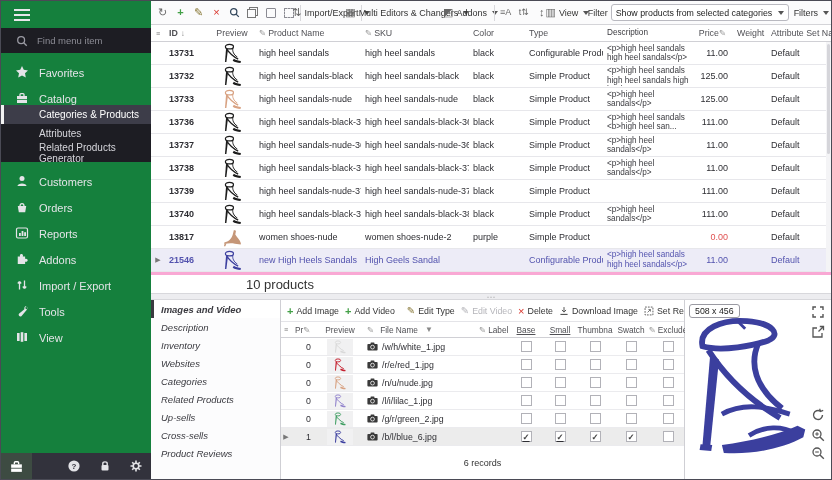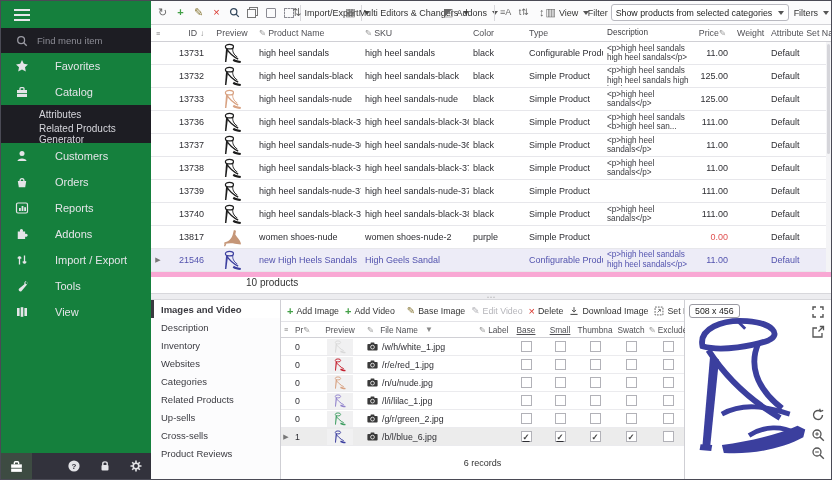--- a/index.html
+++ b/index.html
@@ -8,21 +8,21 @@
 
   
   .sidebar { position:absolute; left:0; top:0; width:150px; height:100%; background:#15803d; color:#e4e4e8; display:flex; flex-direction:column; }
   .burger { height:27px; display:flex; align-items:center; padding-left:13px; cursor:pointer; }
   .burger .bars { display:flex; flex-direction:column; gap:3px; }
   .burger .bars span { display:block; width:16px; height:2px; background:#e8e8ec; }
   .side-search { height:25px; background:#1d1d23; display:flex; align-items:center; gap:8px; padding-left:13px; }
   .side-search input { background:transparent; border:none; outline:none; color:#9b9ba4; font-size:9.5px; width:100px; }
   .side-search input::placeholder { color:#8b8b94; }
   .snav { flex:1; overflow:hidden; }
-  .sitem { height:26px; display:flex; align-items:center; gap:26px; padding-left:13px; font-size:11px; cursor:pointer; }
+  .sitem { height:26px; display:flex; align-items:flex-end; gap:10px; padding-left:13px; font-size:11px; cursor:pointer; }
   .subwrap { background:#1d1d23; }
   .sub { height:19px; display:flex; align-items:center; padding-left:38px; font-size:10px; color:#d6d6dc; cursor:pointer; position:relative; }
   .sub.active { background:#3d3d49; color:#fff; }
   .sub.active::before { content:""; position:absolute; left:0; top:0; bottom:0; width:3px; background:#f2f2f2; }
   .sicon { width:15px; height:15px; flex:0 0 15px; display:flex; align-items:center; justify-content:center; }
   .sicon svg { display:block; }
   .side-bottom { height:26px; background:#32323c; display:flex; align-items:stretch; }
   .sb-cell { width:37px; display:flex; align-items:center; justify-content:center; cursor:pointer; }
   .sb-cell.first { background:#3d4b42; }
 
@@ -48,55 +48,55 @@
   .copy-icon::after { left:0; bottom:0; }
 
   
   .grid-hdr { height:17px; flex:0 0 17px; display:flex; align-items:center; border-bottom:1px solid #d0d0d5; font-size:8.8px; color:#505055; }
   .grid-rows { flex:0 0 230px; position:relative; }
   .grow { height:23px; display:flex; align-items:center; border-bottom:1px solid #e7e7eb; font-size:9px; color:#2e2e33; cursor:pointer; }
   .grow.sel { background:#edecf7; color:#5353ae; }
   .grow.sel .c-desc, .grow.sel .c-price { color:#5353ae; }
   .cell { overflow:hidden; white-space:nowrap; padding-left:4px; }
   .c-h   { flex:0 0 14px; padding:0; display:flex; justify-content:center; font-size:7px; color:#777; }
-  .c-id  { flex:0 0 44px; text-align:right; padding-right:5px; }
+  .c-id  { flex:0 0 44px; text-align:left; padding-right:5px;font-weight:bold; }
   .c-prev{ flex:0 0 46px; display:flex; justify-content:center; padding:0; }
   .c-name{ flex:0 0 106px; }
   .c-sku { flex:0 0 108px; }
   .c-col { flex:0 0 56px; }
   .c-type{ flex:0 0 78px; }
   .c-desc{ flex:0 0 88px; white-space:normal; font-size:8.2px; line-height:9.5px; max-height:20px; color:#3a3a3f; }
   .c-price{ flex:0 0 42px; text-align:right; padding-right:5px; }
   .c-weight{ flex:0 0 34px; }
   .c-attr{ flex:1; }
   .hdr-pencil { color:#999; font-size:8.5px; margin-right:2px; }
   .sort-arrow { color:#888; font-size:8px; margin-left:3px; }
   .price-red { color:#e05252 !important; }
   .vscroll { position:absolute; right:0; top:0; width:5px; height:230px; background:#f4f4f6; }
   .vscroll .thumb { position:absolute; top:2px; left:1px; width:3px; height:110px; background:#d5d5da; border-radius:2px; }
 
-  .statusbar { height:21px; flex:0 0 21px; border-top:5px solid #f9a8d4; display:flex; align-items:flex-start; padding-left:95px; font-size:10px; color:#333; margin-top:auto; }
+  .statusbar { height:21px; flex:0 0 21px; border-top:3px solid #f9a8d4; display:flex; align-items:center; padding-left:95px; font-size:13px; color:#333; margin-top:auto; }
   .splitter { height:7px; flex:0 0 7px; background:#ededf0; border-top:1px solid #d8d8dc; border-bottom:1px solid #d8d8dc; display:flex; align-items:center; justify-content:center; color:#999; font-size:9px; line-height:0; cursor:row-resize; }
 
   
   .bottom { flex:1; display:flex; min-height:0; }
-  .tabs { width:130px; flex:0 0 130px; border-right:1px solid #cfcfd4; background:#fcfcfd; overflow:hidden; }
+  .tabs { width:130px; flex:0 0 130px; border-right:1px solid #cfcfd4; background:#fcfcfd; overflow:hidden;font-style:italic; }
   .tab { height:18px; display:flex; align-items:center; padding-left:10px; font-size:9.5px; color:#3a3a40; cursor:pointer; position:relative; }
   .tab.active { background:#fff; font-weight:bold; }
   .tab.active::before { content:""; position:absolute; left:0; top:0; bottom:0; width:3px; background:#3a3a40; }
 
   .bmain { flex:1; display:flex; flex-direction:column; min-width:0; border-right:1px solid #cfcfd4; }
   .btoolbar { height:22px; flex:0 0 22px; display:flex; align-items:center; gap:2px; padding:0 4px; font-size:8.8px; color:#333; white-space:nowrap; overflow:hidden; border-bottom:1px solid #e4e4e8; }
   .bbtn { display:flex; align-items:center; gap:3px; padding:0 2px; height:17px; cursor:pointer; }
   .bbtn.disabled { color:#b5b5ba; cursor:default; }
   .bgrid-hdr { height:16px; flex:0 0 16px; display:flex; align-items:center; border-bottom:1px solid #d0d0d5; font-size:8.3px; color:#505055; }
   .brow { height:18px; display:flex; align-items:center; border-bottom:1px solid #ebebee; font-size:8.8px; color:#2e2e33; cursor:pointer; }
   .brow.sel { background:#ececec; }
   .b-h   { flex:0 0 10px; display:flex; justify-content:center; font-size:7px; color:#777; padding:0; }
-  .b-pr  { flex:0 0 26px; padding-right:6px; }
+  .b-pr  { flex:0 0 26px; text-align:right; padding-right:6px; }
   .b-prev{ flex:0 0 46px; display:flex; justify-content:center; padding:0; }
   .b-prev .thumbbg { width:26px; height:16px; background:#f1f1f2; display:flex; align-items:center; justify-content:center; }
   .b-file{ flex:0 0 112px; display:flex; align-items:center; gap:4px; }
   .b-label{ flex:0 0 34px; }
   .b-chk { flex:0 0 34px; display:flex; justify-content:center; padding:0;text-decoration:underline; }
   .b-chk2{ flex:0 0 36px; display:flex; justify-content:center; padding:0; }
   .b-chk3{ flex:0 0 38px; display:flex; justify-content:center; padding:0; }
   .cb { width:11px; height:11px; border:1px solid #b2b2b8; background:#fff; display:flex; align-items:center; justify-content:center; font-size:8.5px; color:#444; cursor:pointer; }
   .cb.checked::after { content:"\2713"; font-weight:bold; }
   .brecords { flex:1; display:flex; align-items:center; justify-content:center; font-size:9px; color:#333; }
@@ -147,20 +147,23 @@
         <span class="sicon">
             <svg width="14" height="14" viewBox="0 0 14 14">
               <path d="M5 5 V3.6 Q5 2.6 6 2.6 H8 Q9 2.6 9 3.6 V5" fill="none" stroke="#e4e4e8" stroke-width="1.3"></path>
               <rect x="2" y="5" width="10" height="3.2" fill="#e4e4e8"></rect>
               <rect x="2" y="9" width="10" height="3" fill="#e4e4e8"></rect>
             </svg>
           </span>
         <span>Catalog</span>
       </div>
       <div class="subwrap">
+        <div class="sub active">
+            <span>Categories &amp; Products</span>
+          </div>
         <div class="sub">
             <span>Attributes</span>
           </div>
         <div class="sub">
             <span>Related Products Generator</span>
           </div>
       </div>
       <div class="sitem">
         <span class="sicon">
             <svg width="14" height="14" viewBox="0 0 14 14">
@@ -694,21 +697,21 @@
               <span class="g green" style="font-size:11px">+</span>
               <span>Add Image</span>
             </div>
           <div class="bbtn">
               <span class="g green" style="font-size:11px">+</span>
               <span>Add Video</span>
             </div>
           <div class="tsep"></div>
           <div class="bbtn">
               <span class="olive" style="font-size:10px">✎</span>
-              <span>Base Image</span>
+              <span>Edit Type</span>
             </div>
           <div class="bbtn disabled">
               <span style="font-size:10px">✎</span>
               <span>Edit Video</span>
             </div>
           <div class="bbtn">
               <span class="red" style="font-size:11px">×</span>
               <span>Delete</span>
             </div>
           <div class="bbtn">

